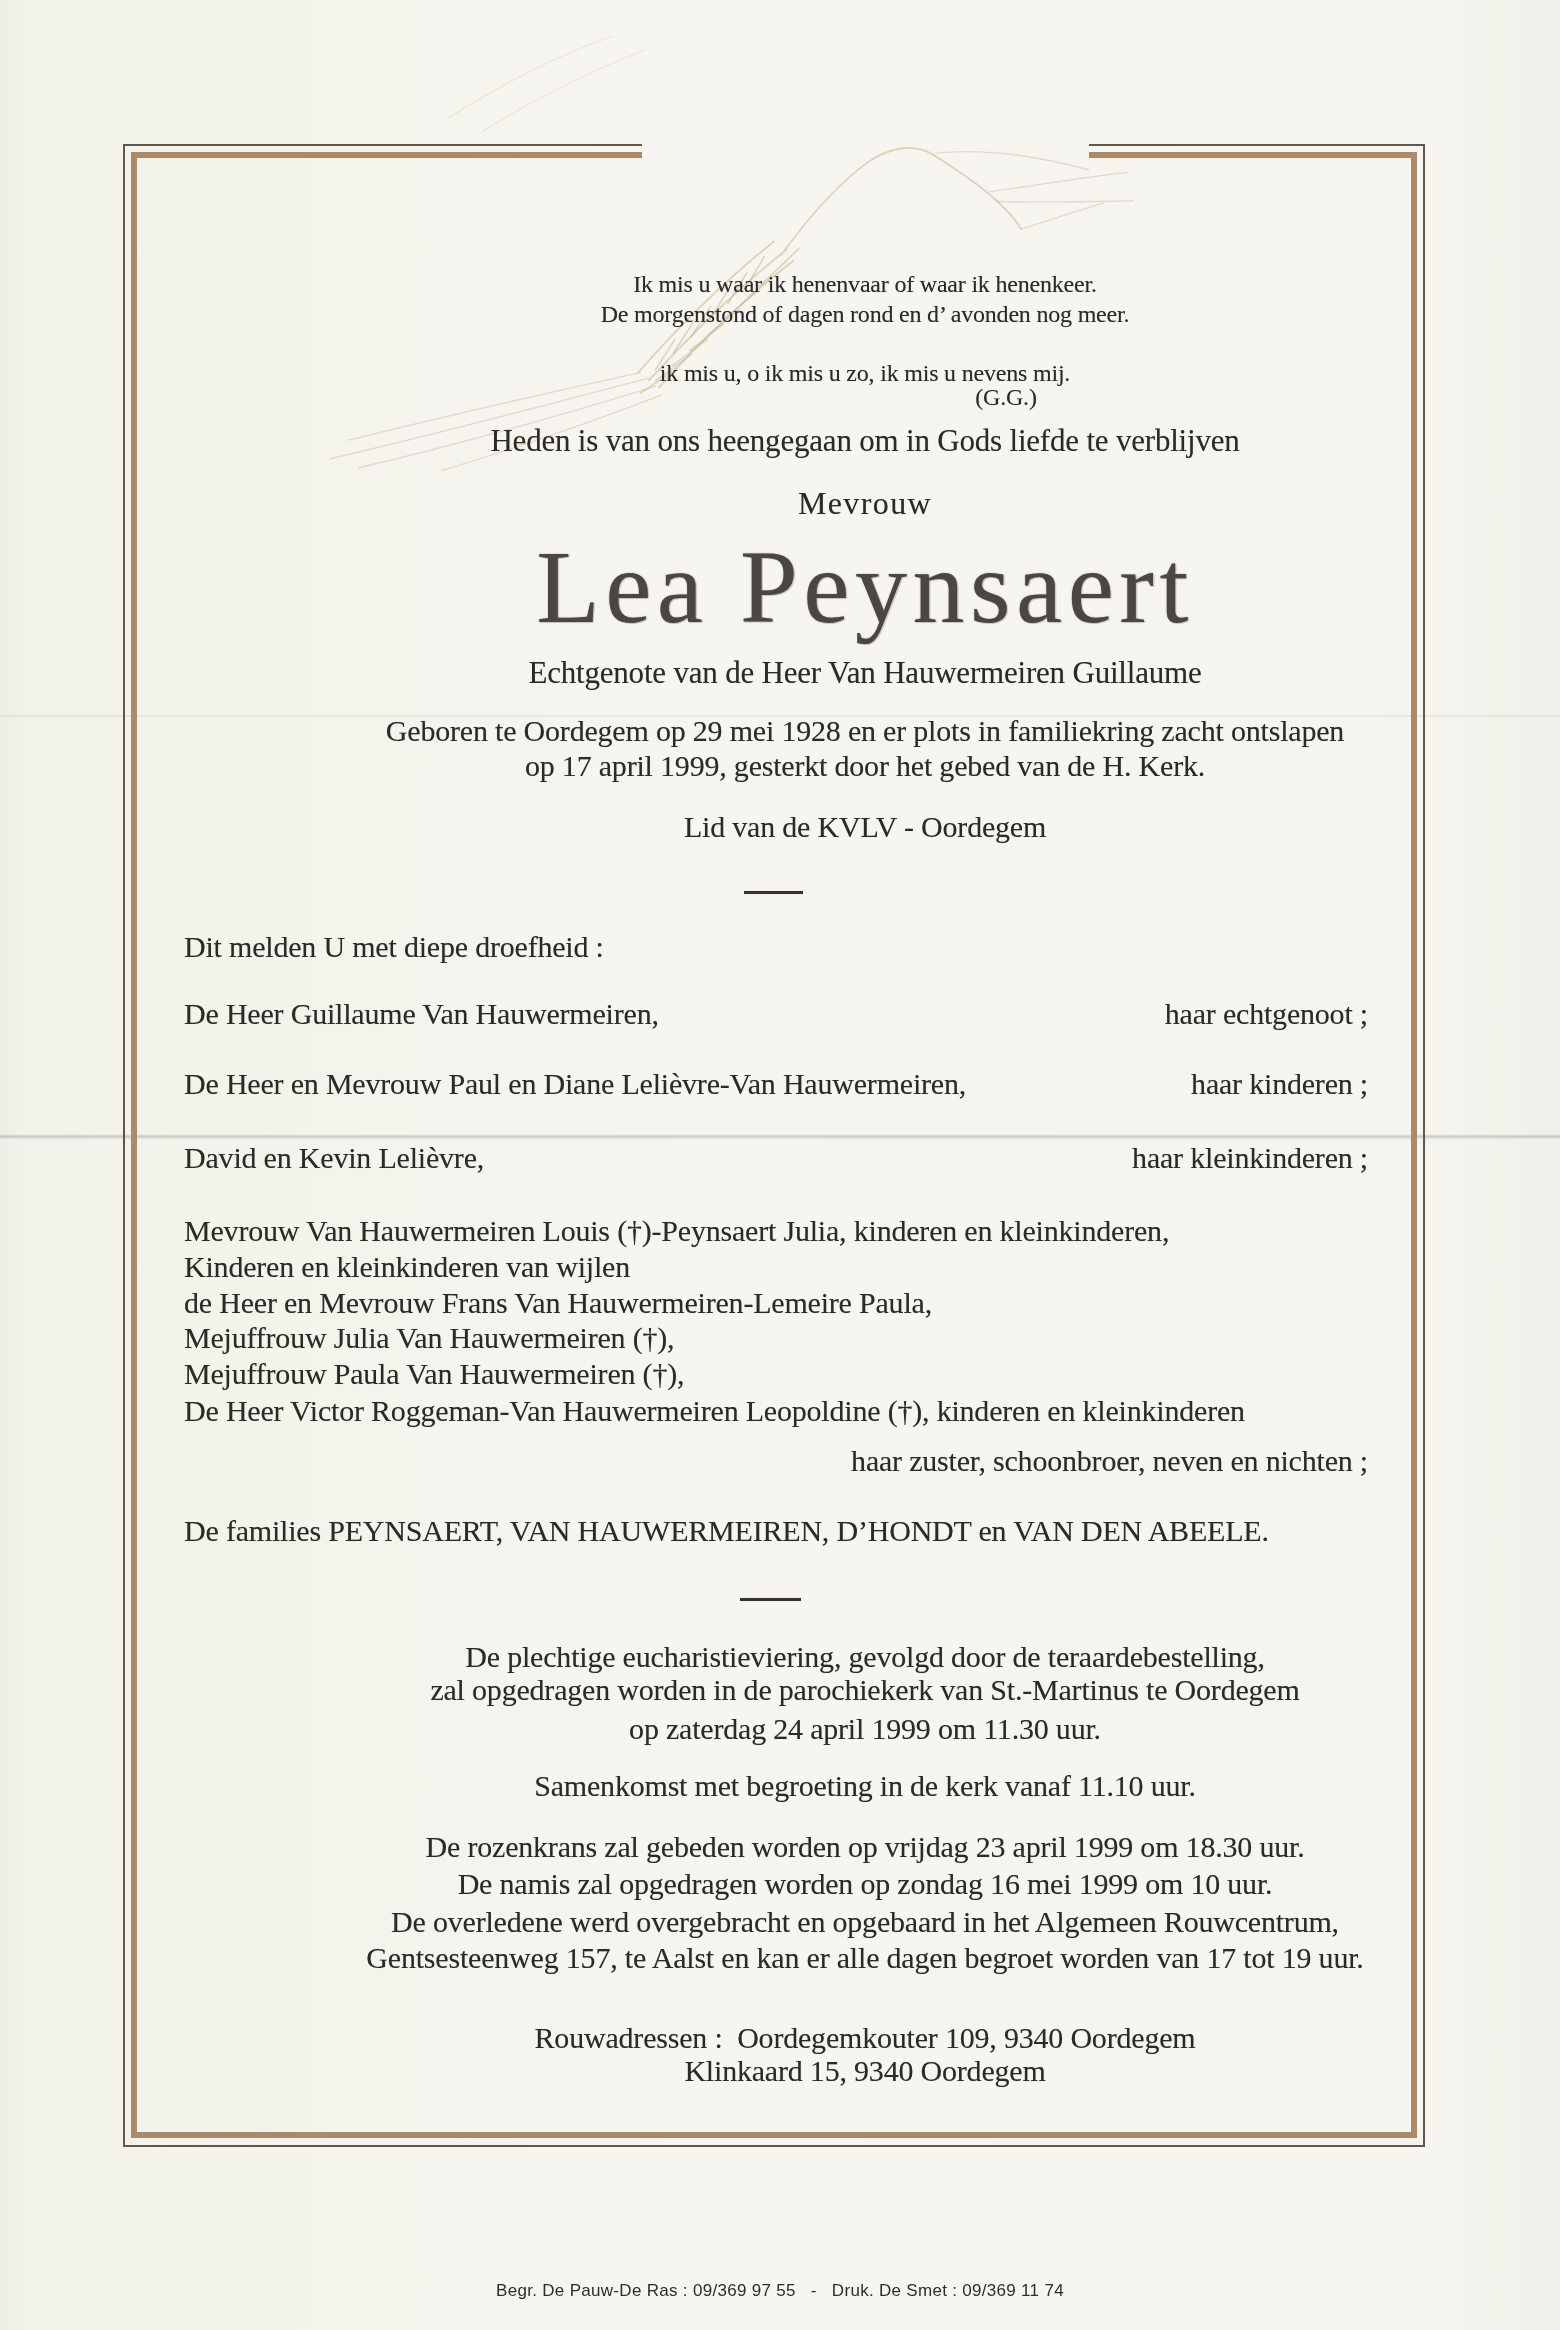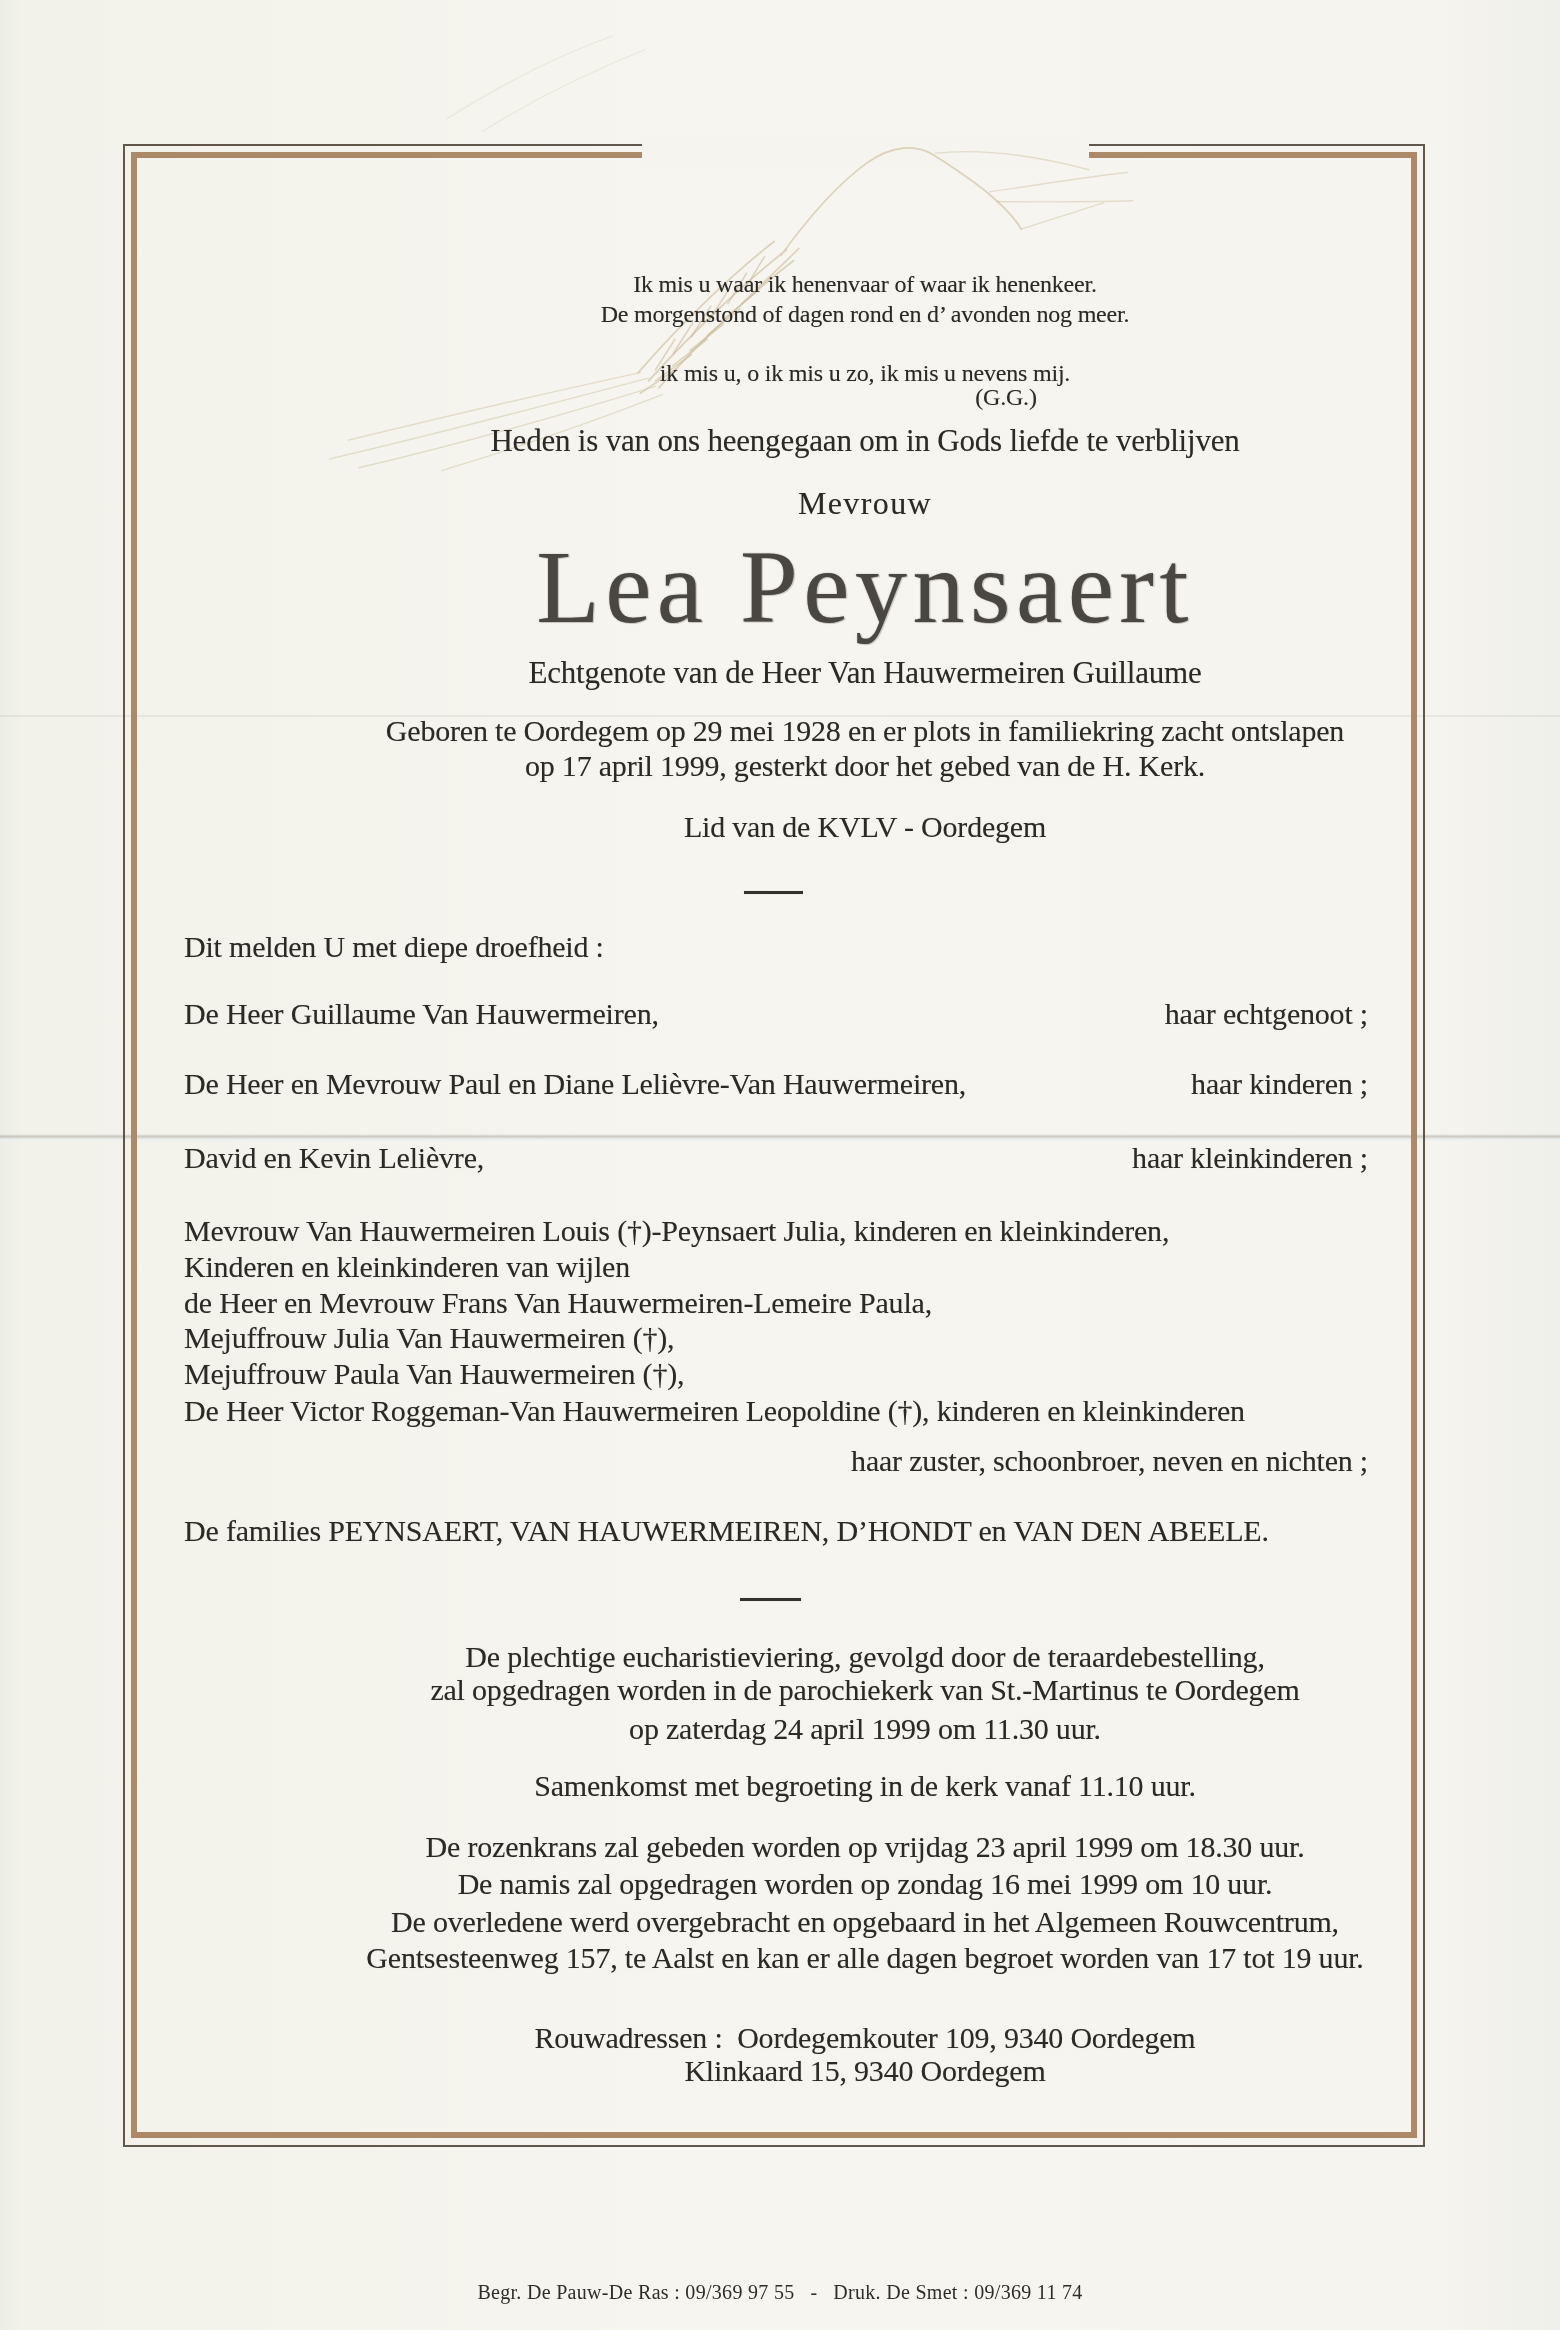--- a/index.html
+++ b/index.html
@@ -24,21 +24,21 @@
   .bold{font-weight:normal;}
   .frame-thin{position:absolute;left:123px;top:144px;width:1302px;height:2003px;
       border:2.1px solid #473b2d;box-sizing:border-box;opacity:.85;}
   .frame-tan{position:absolute;left:131px;top:152px;width:1286px;height:1986px;
       border:6.2px solid #ac8a67;box-sizing:border-box;}
   .gap-mask{position:absolute;left:642px;top:137px;width:447px;height:29px;background:#f5f4ee;}
   .divider{position:absolute;height:2.8px;background:#35322c;box-shadow:0 0 0.7px rgba(53,50,44,.6);}
   .crease{position:absolute;left:0;top:1134px;width:1560px;height:8.3px;
       background:linear-gradient(180deg,rgba(255,255,255,0) 0%,rgba(122,121,114,.34) 30%,rgba(122,121,114,.16) 50%,rgba(238,242,245,.85) 72%,rgba(238,242,245,0) 100%);}
   .crease2{position:absolute;left:0;top:715px;width:1560px;height:2.1px;background:rgba(140,140,132,.12);}
-  .footer-line{font-family:Liberation Serif, serif;font-size:20px;letter-spacing:0.3px;
+  .footer-line{font-family:Liberation Sans, sans-serif;font-size:17px;letter-spacing:0.3px;
       left:0;width:1560px;text-align:center;white-space:pre;color:#2e2d2b;text-shadow:none;}
   .pre{white-space:pre;}
   svg.wheat{position:absolute;left:0;top:0;}
 </style>
 </head>
 <body>
 
 <div class="scan">
 
   <div class="crease2"></div>

